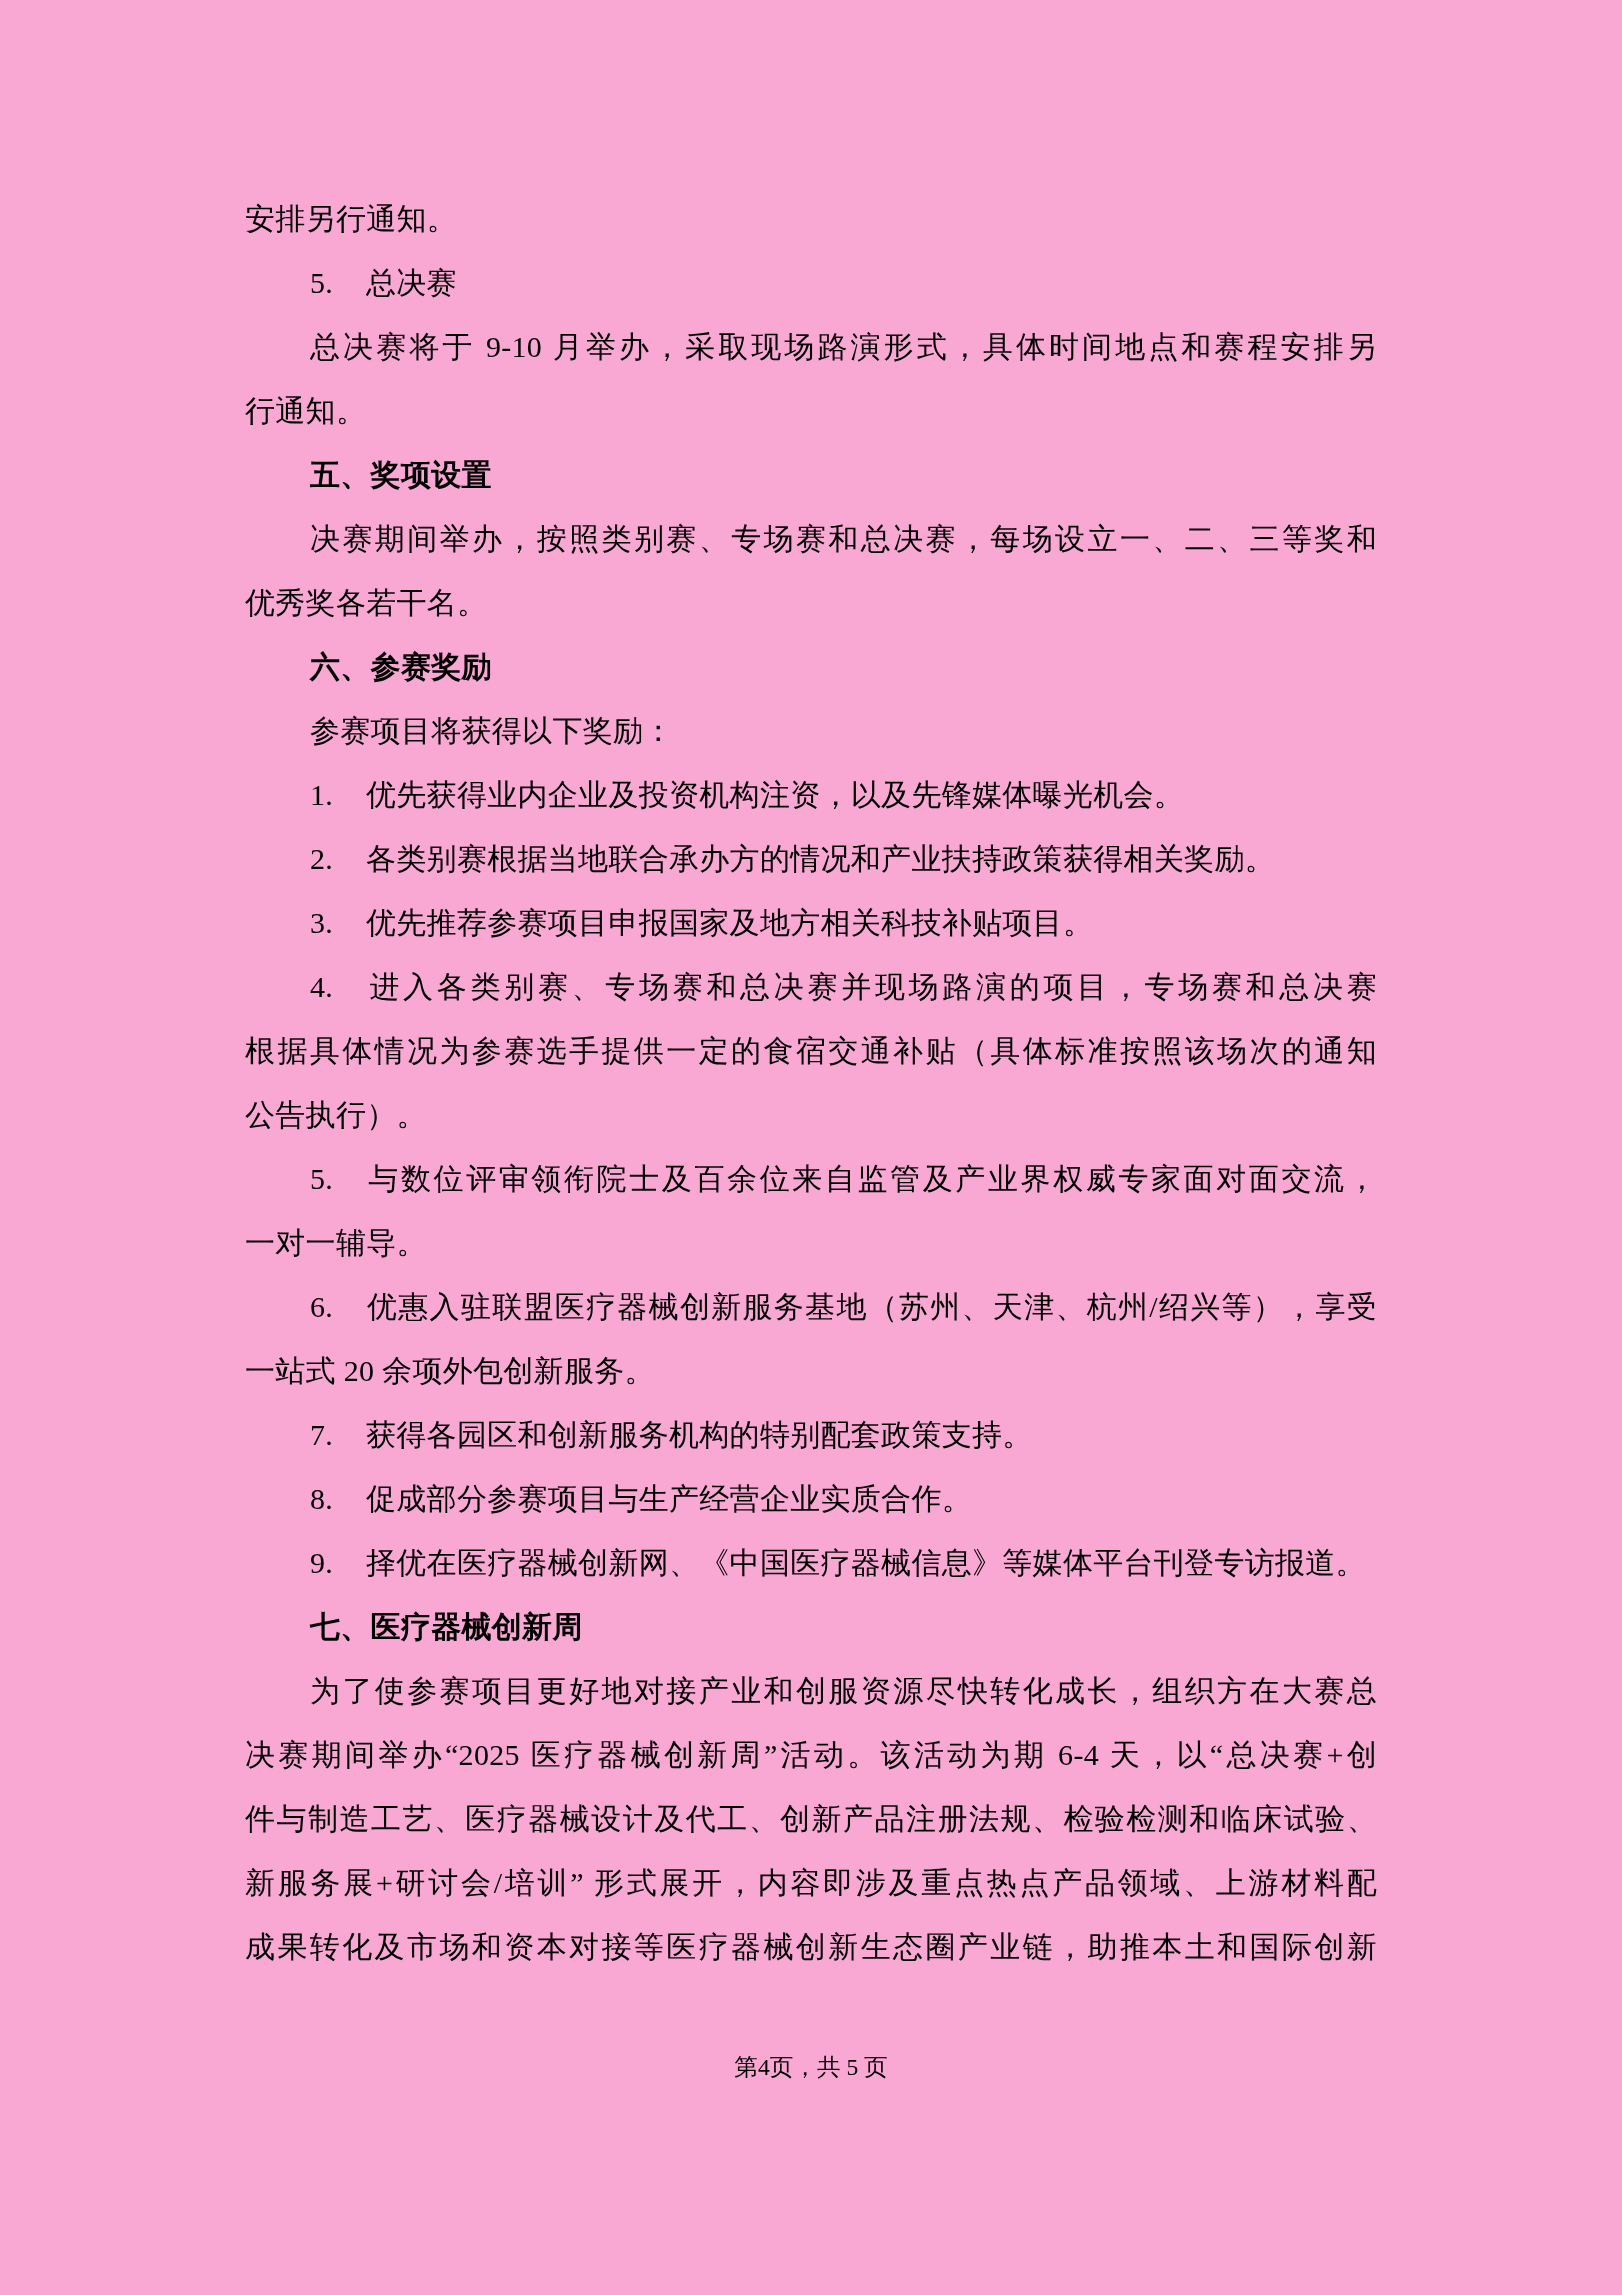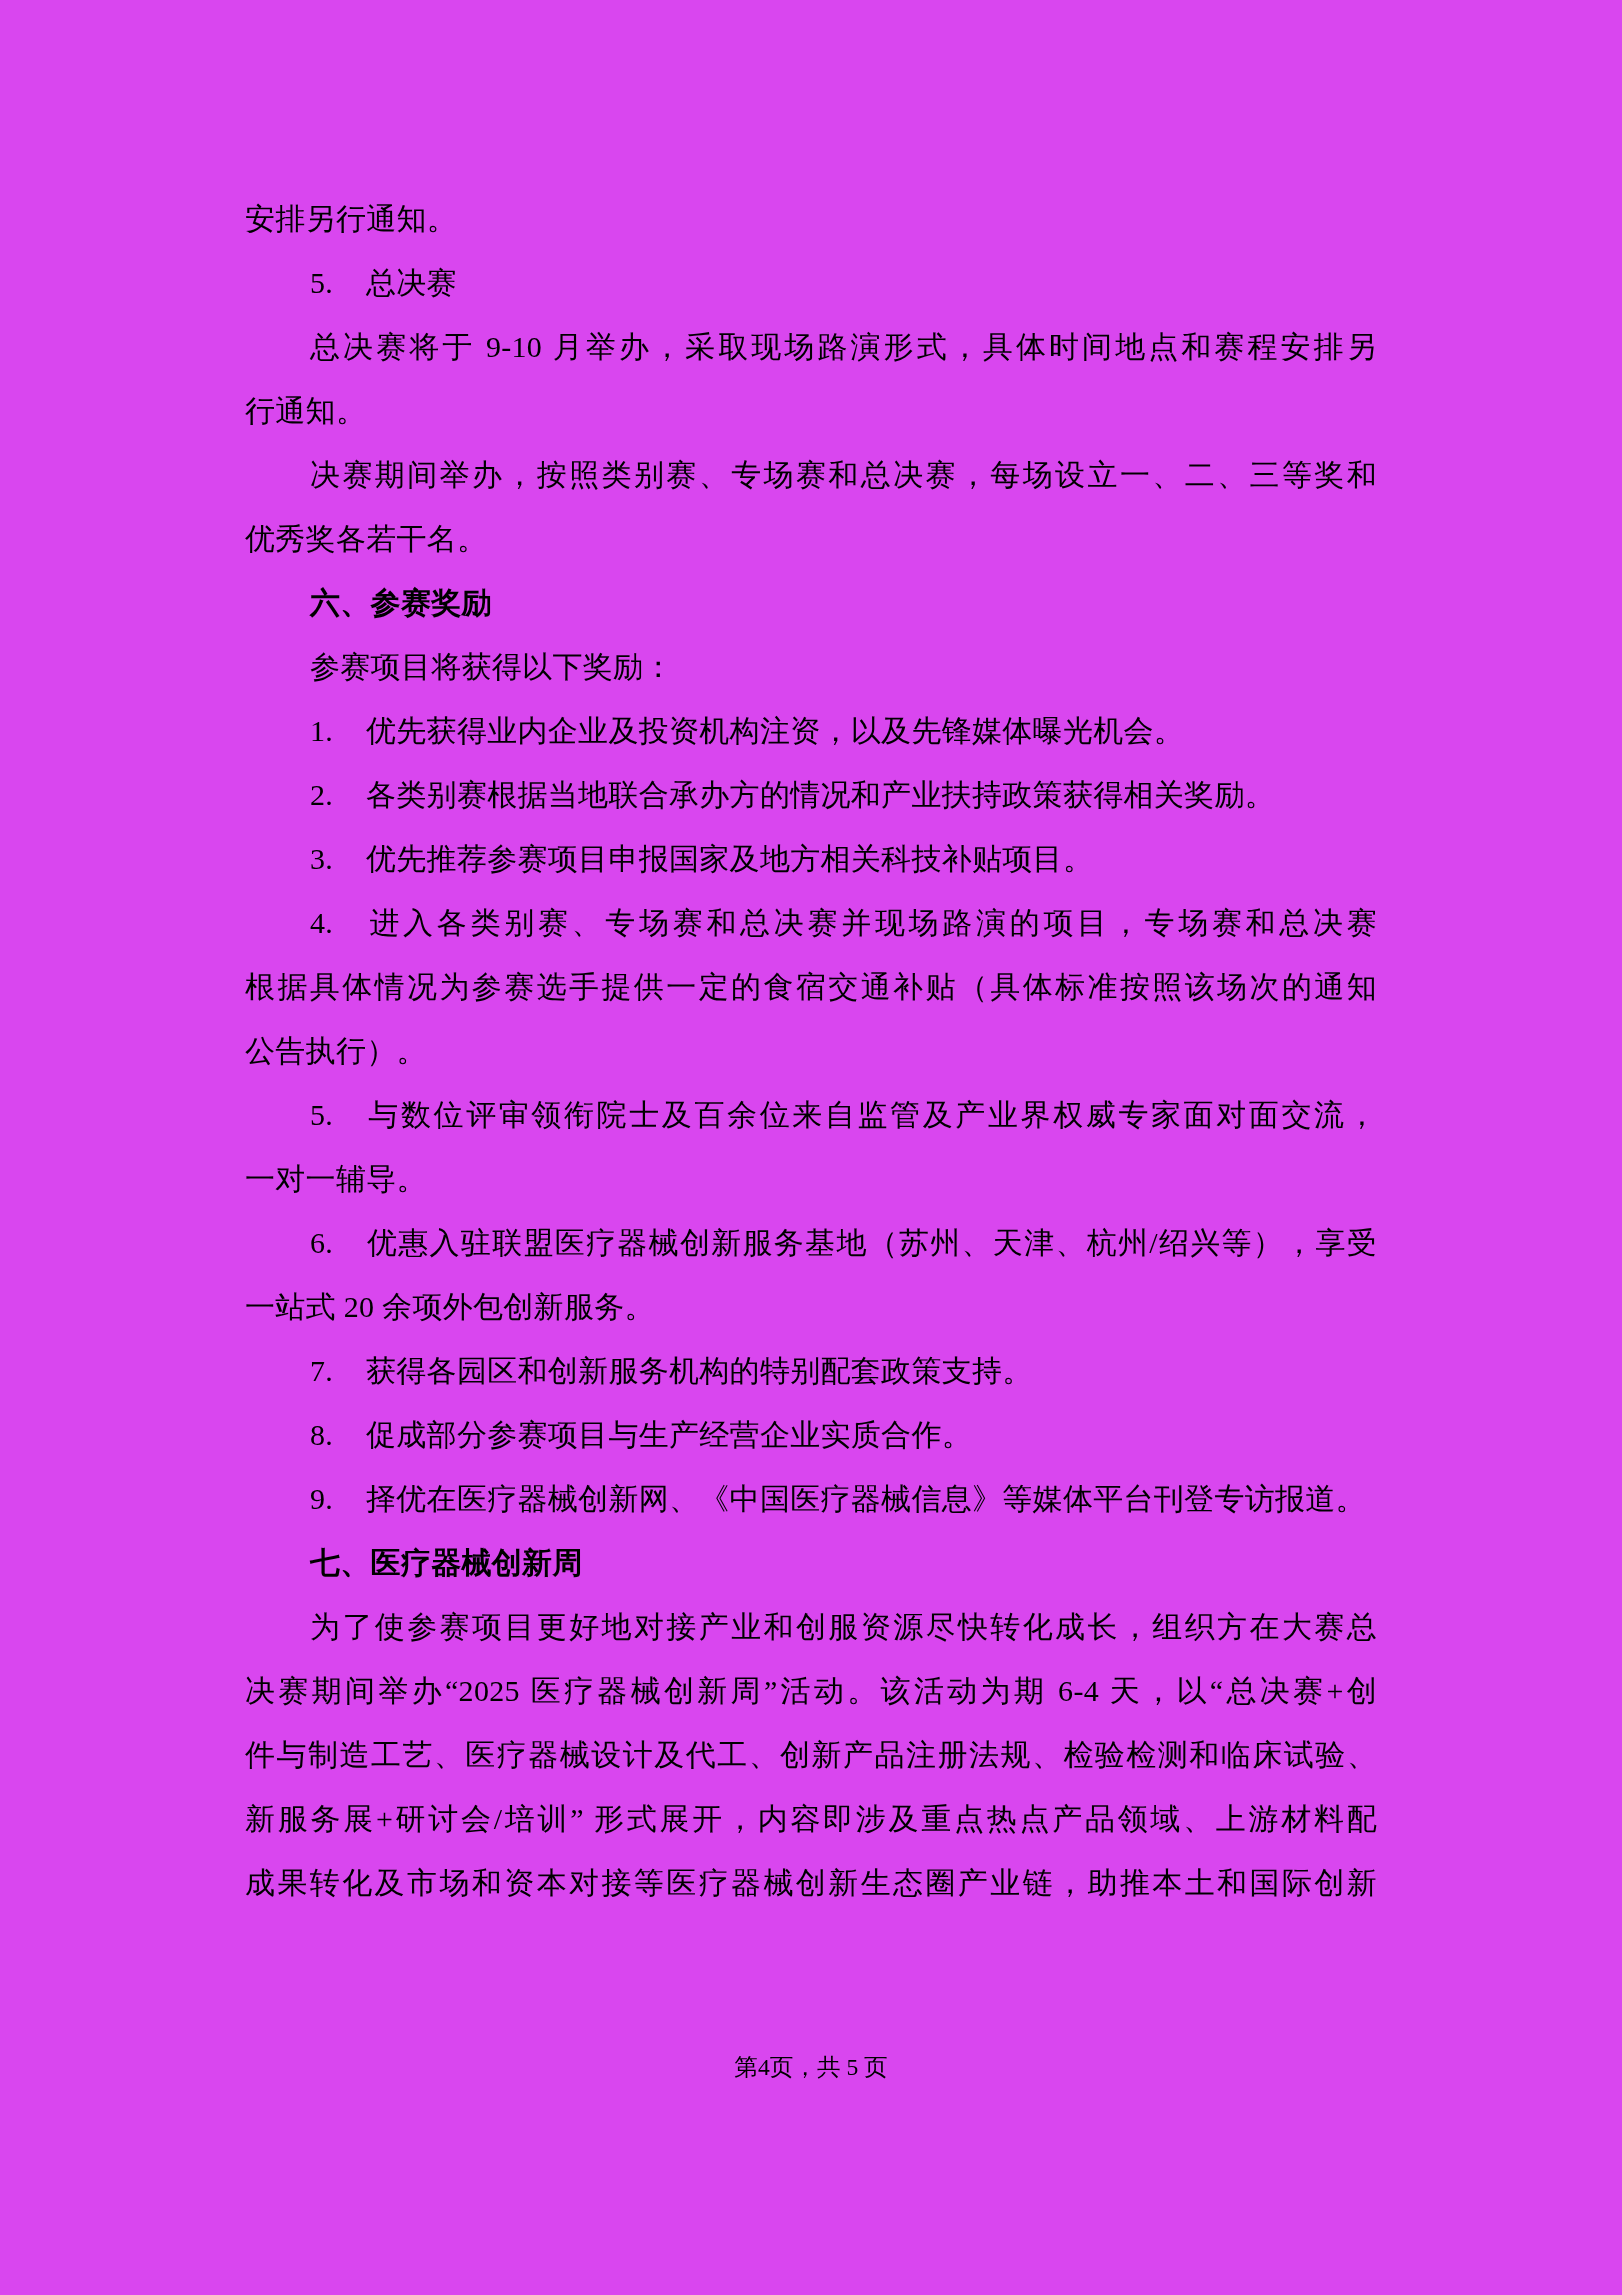--- a/index.html
+++ b/index.html
@@ -13,21 +13,21 @@
     position: relative;
     overflow: hidden;
     color: #000000;
     font-family: "Liberation Serif", "DejaVu Serif", serif;
   }
   .page {
     position: absolute;
     left: 0; top: 0;
     width: 1623px;
     height: 2295px;
-    background: #d946ef;
+    background: #f9a8d4;
   }
   .content {
     position: absolute;
     left: 245px;
     top: 187px;
     width: 1132px;
   }
   .line {
     height: 64px;
     line-height: 64px;
@@ -67,20 +67,21 @@
 </style>
 </head>
 <body>
 
 <div class="page">
   <div class="content" id="doc-content">
       <div class="line"><span>安排另行通知。</span></div>
       <div class="line indent"><span class="num">5.</span><span>总决赛</span></div>
       <div class="line indent fill"><span>总决赛将于 9-10 月举办，采取现场路演形式，具体时间地点和赛程安排另</span></div>
       <div class="line"><span>行通知。</span></div>
+      <div class="line heading indent"><span>五、奖项设置</span></div>
       <div class="line indent fill"><span>决赛期间举办，按照类别赛、专场赛和总决赛，每场设立一、二、三等奖和</span></div>
       <div class="line"><span>优秀奖各若干名。</span></div>
       <div class="line heading indent"><span>六、参赛奖励</span></div>
       <div class="line indent"><span>参赛项目将获得以下奖励：</span></div>
       <div class="line indent"><span class="num">1.</span><span>优先获得业内企业及投资机构注资，以及先锋媒体曝光机会。</span></div>
       <div class="line indent"><span class="num">2.</span><span>各类别赛根据当地联合承办方的情况和产业扶持政策获得相关奖励。</span></div>
       <div class="line indent"><span class="num">3.</span><span>优先推荐参赛项目申报国家及地方相关科技补贴项目。</span></div>
       <div class="line indent fill"><span class="num">4.</span><span>进入各类别赛、专场赛和总决赛并现场路演的项目，专场赛和总决赛</span></div>
       <div class="line fill"><span>根据具体情况为参赛选手提供一定的食宿交通补贴（具体标准按照该场次的通知</span></div>
       <div class="line"><span>公告执行）。</span></div>

